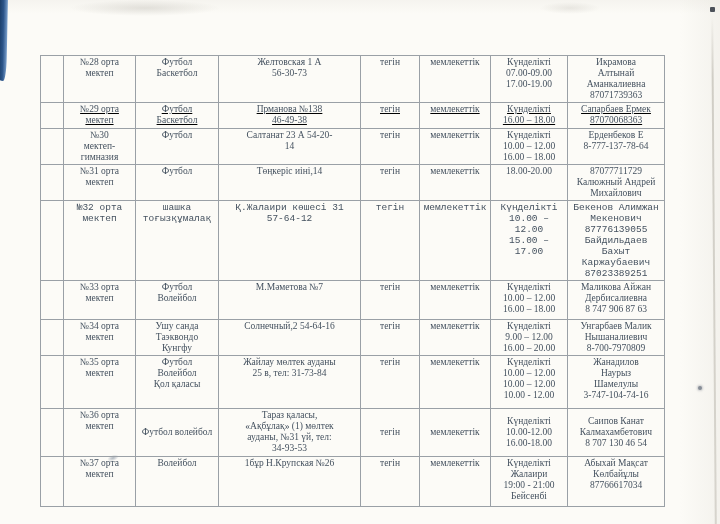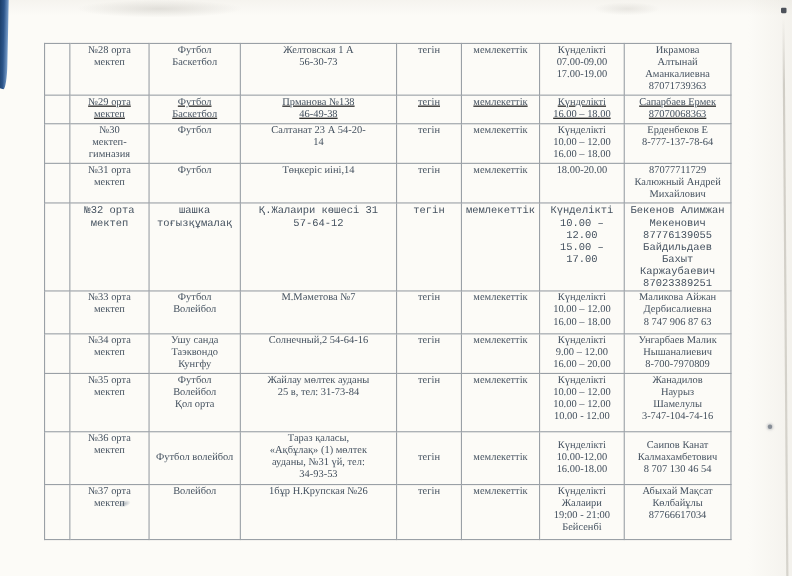--- a/index.html
+++ b/index.html
@@ -45,21 +45,21 @@
     position:absolute;left:540px;top:2px;width:60px;height:12px;
     background:radial-gradient(closest-side, rgba(200,197,190,0.35), rgba(200,197,190,0));
   }
   .smudge-school37{
     position:absolute;left:107px;top:455px;width:12px;height:6px;
     background:radial-gradient(closest-side, rgba(150,160,172,0.75), rgba(150,160,172,0));
     transform:rotate(-18deg);border-radius:50%;
   }
   
   table.sched{
-    position:absolute;left:40px;top:39px;
+    position:absolute;left:40px;top:55px;
     width:624px;border-collapse:collapse;table-layout:fixed;
   }
   table.sched td{
     border:1px solid #9aa0a6;
     vertical-align:top;text-align:center;
     font-size:9.5px;line-height:11px;
     color:#44515f;
     padding:1px 2px;overflow:hidden;
     word-wrap:break-word;
   }
@@ -305,21 +305,21 @@
         </tr>
         <tr style="height: 53px;">
           <td></td>
           <td>
             <span class="ln">№35 орта</span>
             <span class="ln">мектеп</span>
           </td>
           <td>
             <span class="ln">Футбол</span>
             <span class="ln">Волейбол</span>
-            <span class="ln">Қол орта</span>
+            <span class="ln">Қол қаласы</span>
           </td>
           <td>
             <span class="ln">Жайлау мөлтек ауданы</span>
             <span class="ln">25 в, тел: 31-73-84</span>
           </td>
           <td>
             <span class="ln">тегін</span>
           </td>
           <td>
             <span class="ln">мемлекеттік</span>

